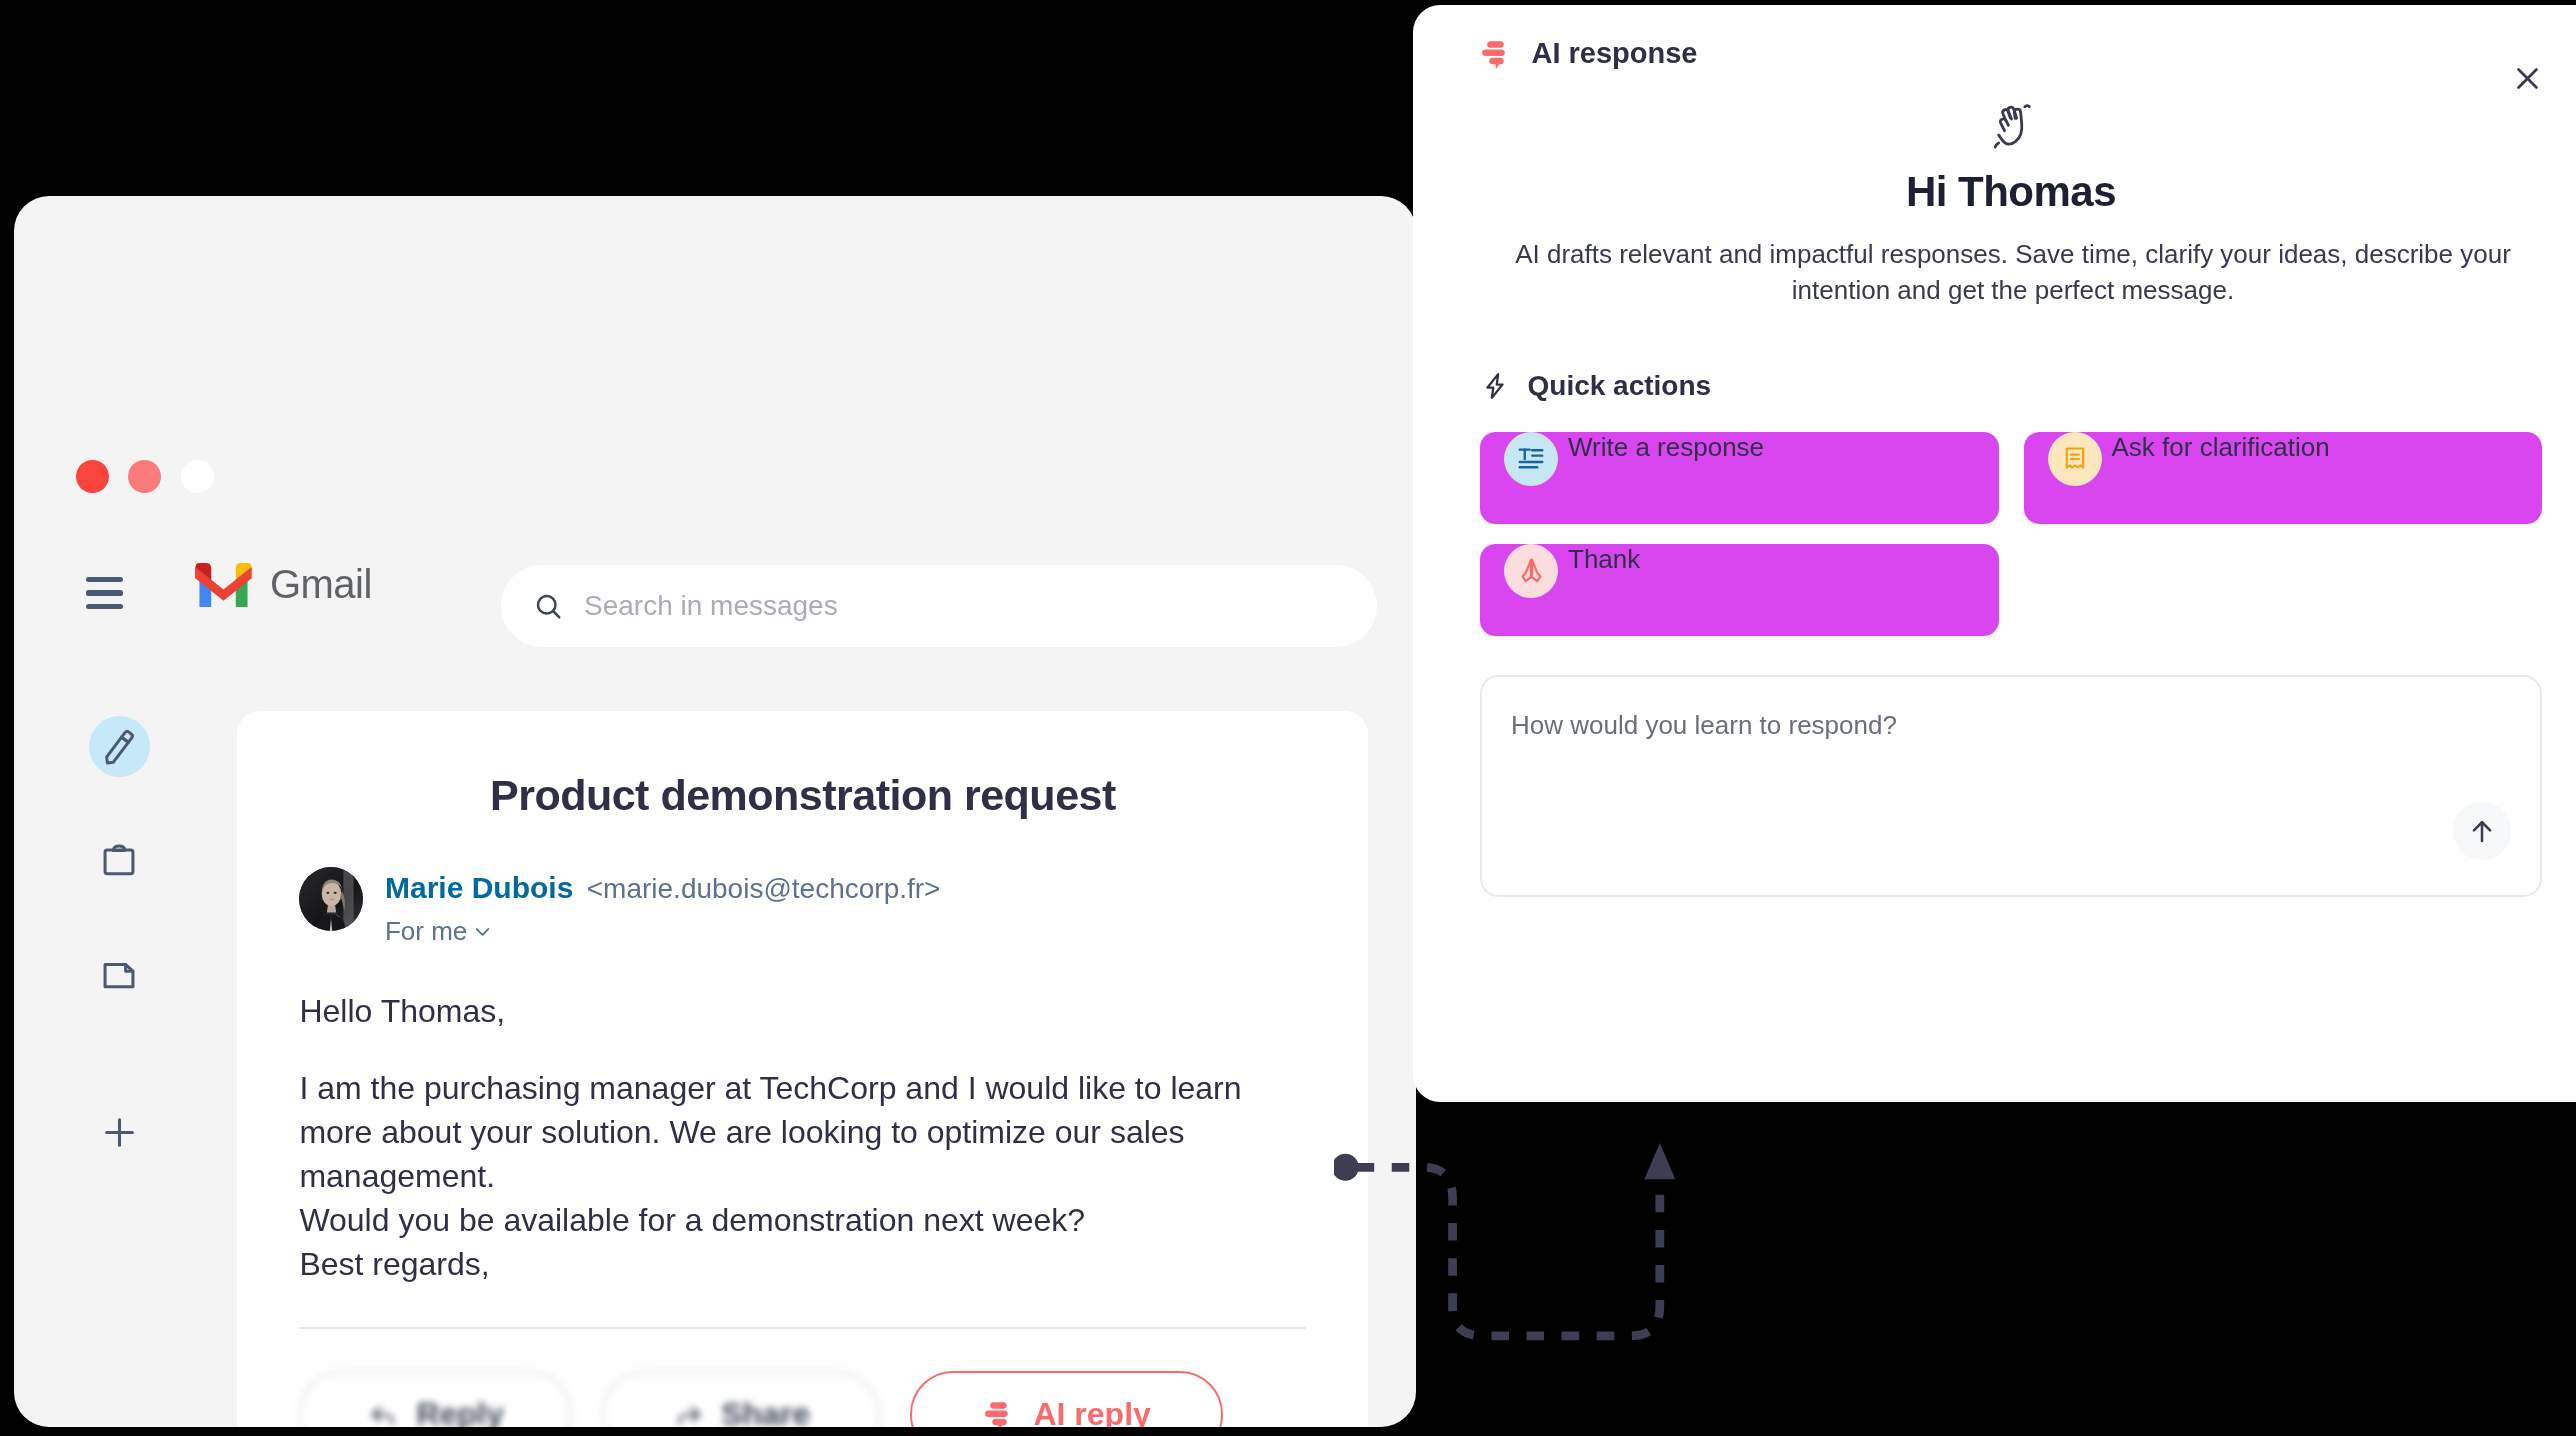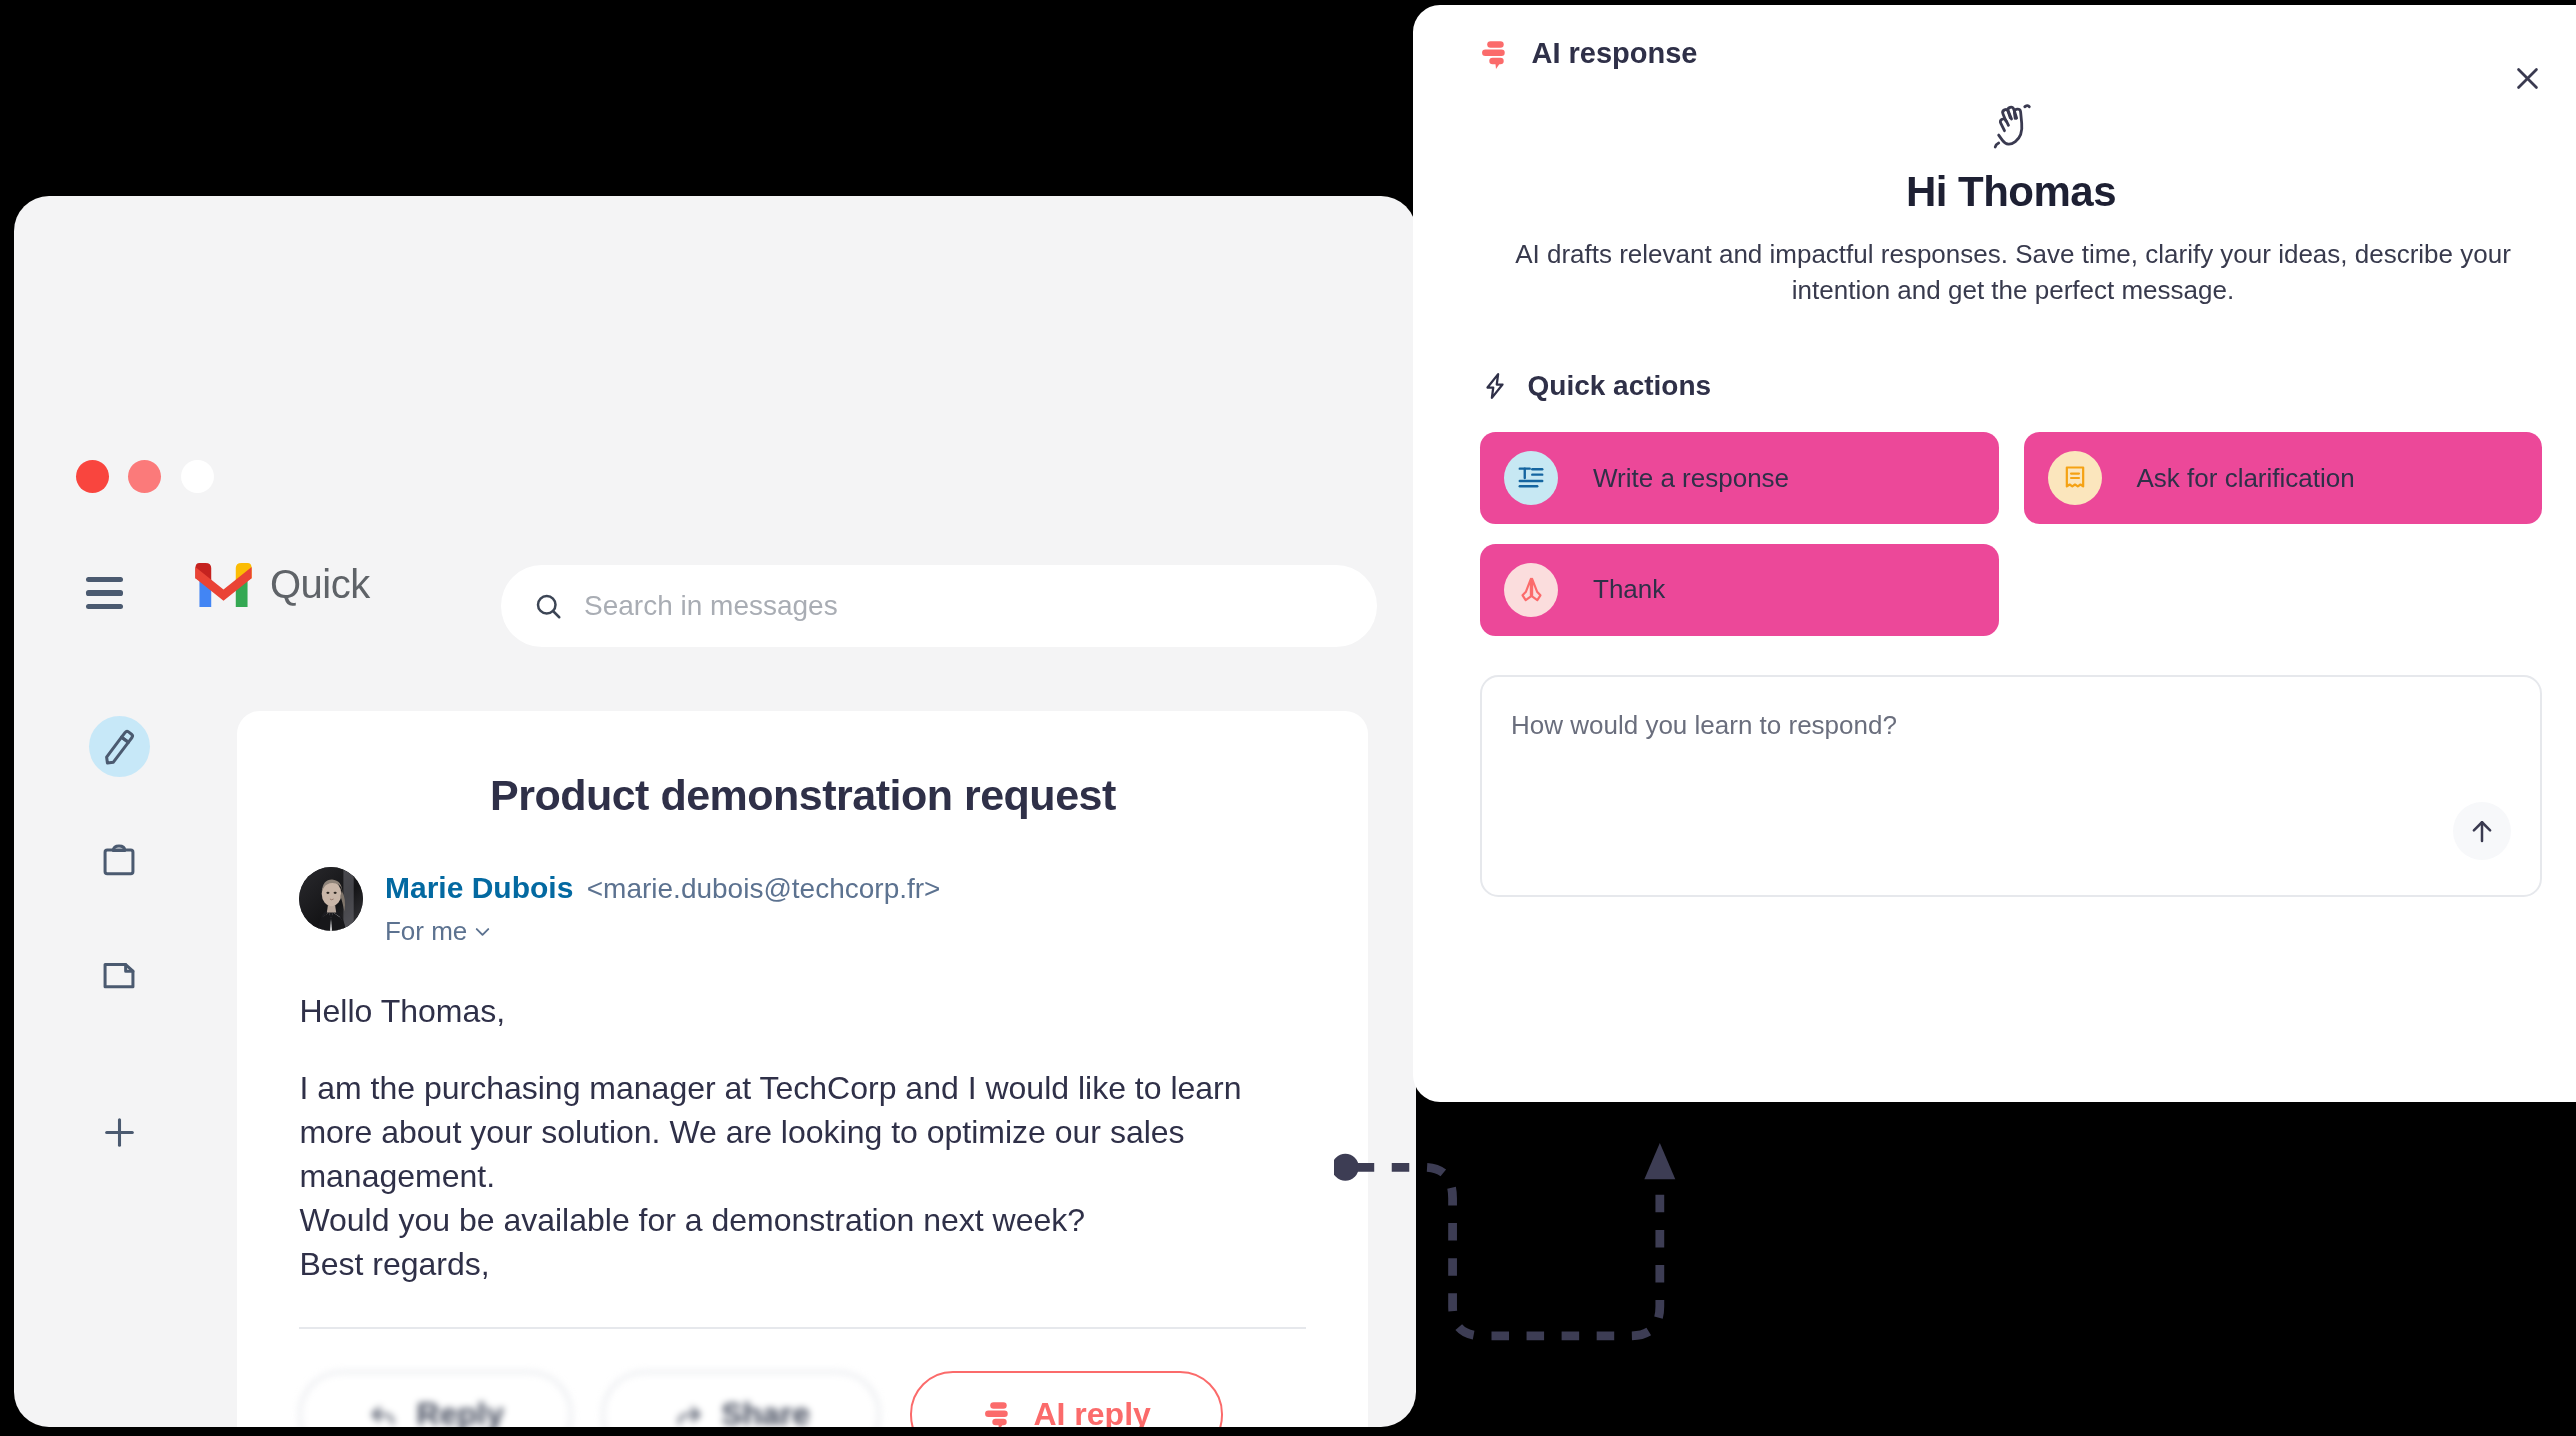--- a/index.html
+++ b/index.html
@@ -83,21 +83,21 @@
 
   #ai-hero { text-align:center; margin-top:14.4px; }
   #wave-icon-wrap { display:flex; justify-content:center; }
   #ai-greeting { font-size:42px; font-weight:700; color:#1E2033; margin-top:13.4px; letter-spacing:-0.5px; }
   #ai-subtitle { font-size:26px; line-height:1.42; color:#383A4D; margin:19.6px auto 0 auto; width:1066px; }
 
   #qa-head { display:flex; align-items:center; gap:17.5px; margin-top:61px; }
   #qa-title { font-size:28px; font-weight:700; color:#2F3048; }
 
   #qa-grid { display:grid; grid-template-columns:1fr 1fr; gap:19.6px 25px; margin-top:30px; }
-  .qa-card { height:92px; background:#ec4899; border-radius:15.5px; display:flex; align-items:center; padding-left:24px; gap:35px; }
+  .qa-card { height:92px; background:#d946ef; border-radius:15.5px; display:flex; align-items:flex-start; padding-left:24px; gap:10px; }
   .qa-ico { width:54px; height:54px; border-radius:50%; flex:none; display:flex; align-items:center; justify-content:center; }
   .qa-label { font-size:26px; color:#2F3048; }
 
   #composer { margin-top:39px; border:2.1px solid #E6E8EC; border-radius:18.5px; height:222px; padding:33px 29px 0 29px; position:relative; }
   #composer-placeholder { font-size:26px; color:#6A6E7D; }
   #composer-row { display:flex; align-items:center; gap:18.5px; margin-top:38px; }
   #model-select { height:57px; border:2.1px solid #E6E8EC; border-radius:13.4px; display:flex; align-items:center; gap:11.3px; padding:0 15.5px; }
   #model-name { font-size:25px; font-weight:700; color:#2F3048; }
   #default-checkbox { width:32px; height:32px; border:2.1px solid #D9DCE2; border-radius:6.2px; }
   #default-label { font-size:24px; color:#33374A; }
@@ -125,21 +125,21 @@
     </div>
 
     <div id="gmail-logo">
       <svg width="57" height="44" viewBox="0 0 110 86">
         <path d="M8 86 L8 30 L31 46 L31 86 Z" fill="#4285F4"></path>
         <path d="M102 86 L102 30 L79 46 L79 86 Z" fill="#34A853"></path>
         <path d="M79 46 L79 10 Q79 0 90 0 L102 0 Q110 0 110 10 L110 30 Z" fill="#FBBC04"></path>
         <path d="M31 46 L31 10 Q31 0 20 0 L8 0 Q0 0 0 10 L0 30 Z" fill="#C5221F"></path>
         <path d="M0 8 L55 52 L110 8 L110 30 L55 74 L0 30 Z" fill="#EA4335"></path>
       </svg>
-      <span class="wordmark">Quick</span>
+      <span class="wordmark">Gmail</span>
     </div>
 
     <div id="search-bar">
       <svg width="30" height="30" viewBox="0 0 24 24" fill="none" stroke="#3C4555" stroke-width="2">
         <circle cx="11" cy="11" r="7"></circle>
           <line x1="16.2" y1="16.2" x2="21" y2="21" stroke-linecap="round"></line>
       </svg>
       <span id="search-input-text">Search in messages</span>
     </div>
 

